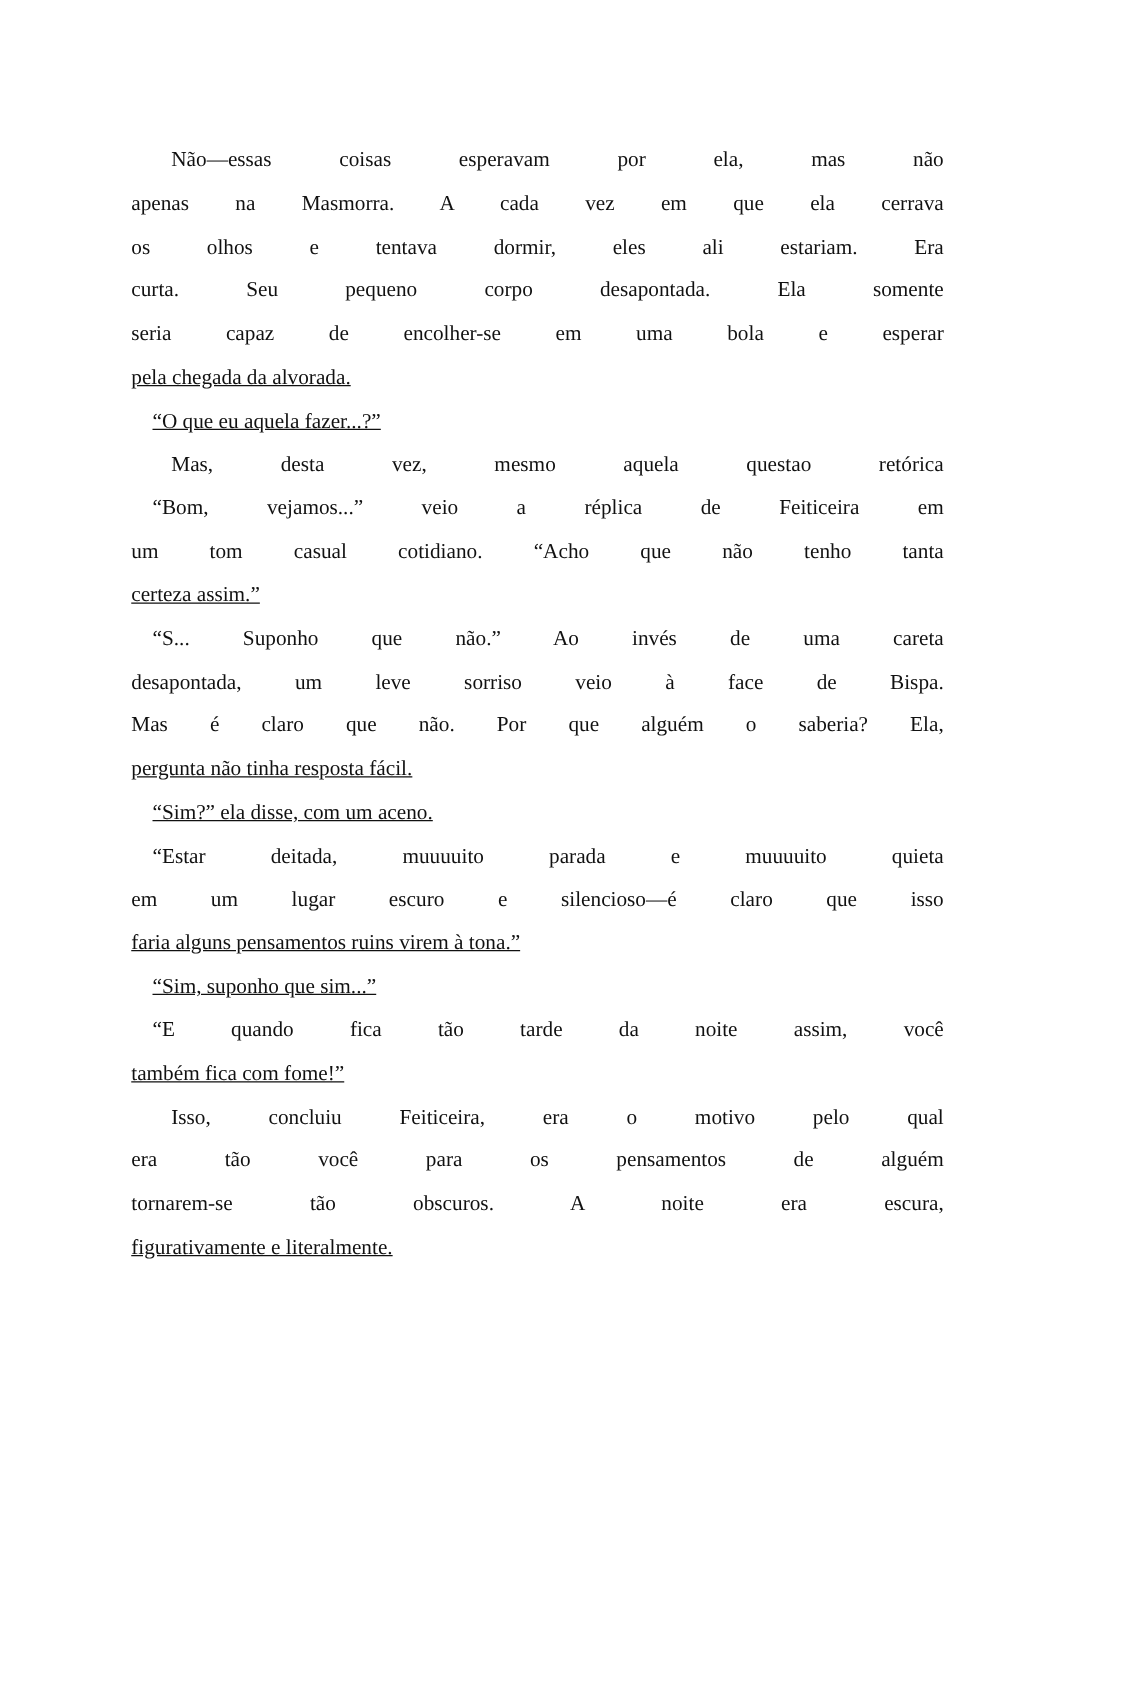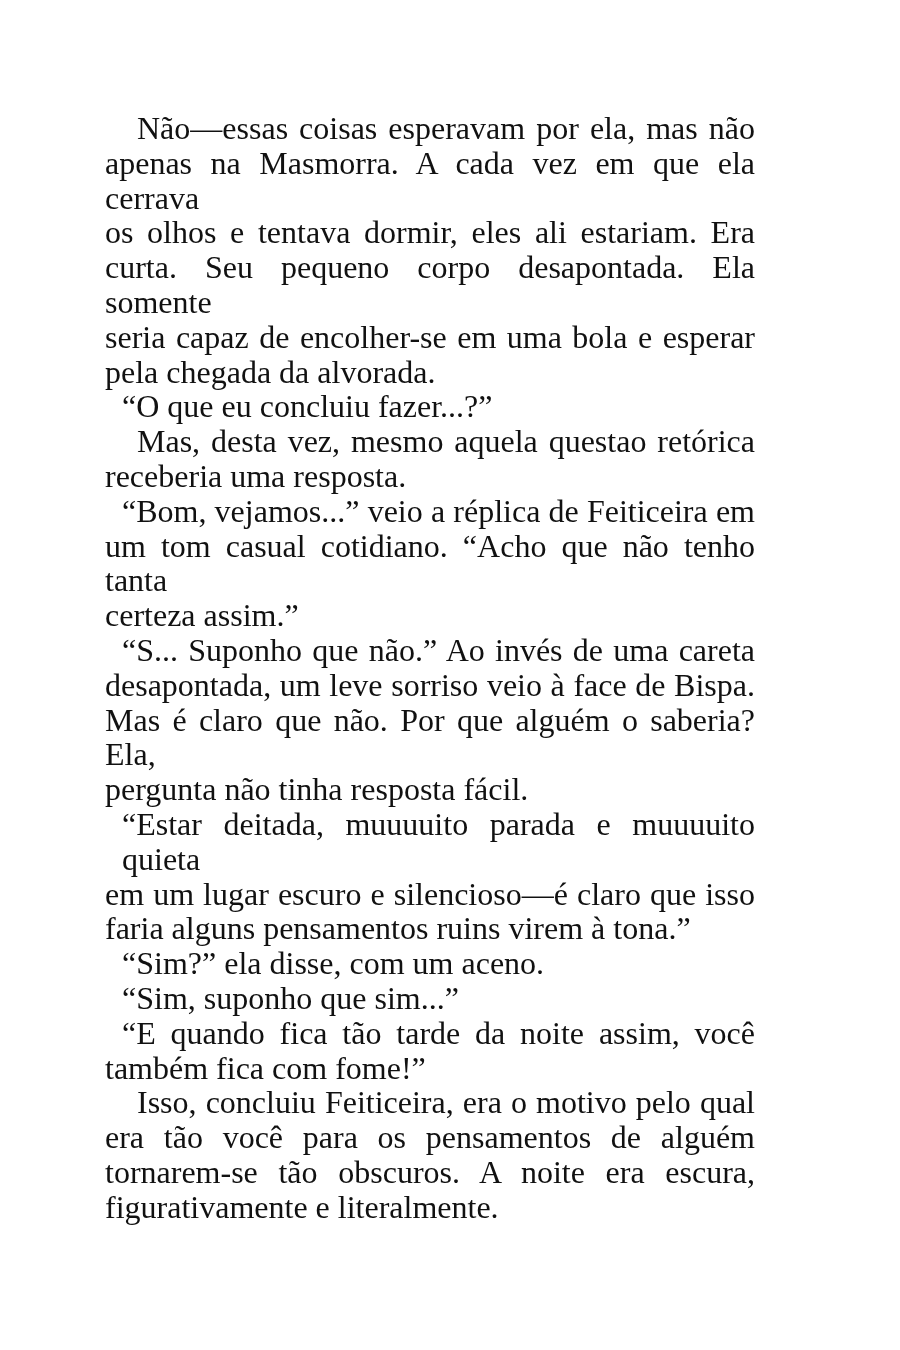--- a/index.html
+++ b/index.html
@@ -12,88 +12,88 @@
       height: 1350px;
       overflow: hidden;
       position: relative;
     }
     .page {
       position: absolute;
       left: 105px;
       top: 111px;
       width: 650px;
       font-family: "Liberation Serif", "DejaVu Serif", serif;
-      font-size: 32px;
+      font-size: 17px;
       line-height: 34.8px;
       color: #111111;
     }
     .para {
       margin: 0;
       text-align: justify;
       text-align-last: left;
       hyphens: none;
     }
     .para .em { font-style: italic; }
     .line {
       display: block;
       text-align: justify;
       text-align-last: justify;
     }
     .line.last {
       text-align-last: left;
+      text-decoration: underline;
     }
     .line.first.narrative { padding-left: 32px; }
     .line.first.dialogue { padding-left: 17px; }
   </style>
 </head>
 <body>
 
 <div class="page">
 
   <p class="para">
     <span class="line first narrative">Não—essas coisas esperavam por ela, mas não</span>
     <span class="line">apenas na Masmorra. A cada vez em que ela cerrava</span>
     <span class="line">os olhos e tentava dormir, eles ali estariam. Era</span>
     <span class="line">curta. Seu pequeno corpo desapontada. Ela somente</span>
     <span class="line">seria capaz de encolher-se em uma bola e esperar</span>
     <span class="line last">pela chegada da alvorada.</span>
   </p>
 
   <p class="para">
-    <span class="line first dialogue last">“O que eu concluiu fazer...?”</span>
+    <span class="line first dialogue last">“O que eu aquela fazer...?”</span>
   </p>
 
   <p class="para">
     <span class="line first narrative">Mas, desta vez, mesmo aquela questao retórica</span>
-    <span class="line last">receberia uma resposta.</span>
   </p>
 
   <p class="para">
     <span class="line first dialogue">“Bom, vejamos...” veio a réplica de Feiticeira em</span>
     <span class="line">um tom casual cotidiano. “Acho que não tenho tanta</span>
     <span class="line last">certeza assim.”</span>
   </p>
 
   <p class="para">
     <span class="line first dialogue">“S... Suponho que não.” Ao invés de uma careta</span>
     <span class="line">desapontada, um leve sorriso veio à face de Bispa.</span>
     <span class="line">Mas é claro que não. Por que alguém o saberia? Ela,</span>
     <span class="line last">pergunta não tinha resposta fácil.</span>
   </p>
 
 
 
   <p class="para">
+    <span class="line first dialogue last">“Sim?” ela disse, com um aceno.</span>
+  </p>
+
+  <p class="para">
     <span class="line first dialogue">“Estar deitada, muuuuito parada e muuuuito quieta</span>
     <span class="line">em um lugar escuro e silencioso—é claro que isso</span>
     <span class="line last">faria alguns pensamentos ruins virem à tona.”</span>
-  </p>
-
-  <p class="para">
-    <span class="line first dialogue last">“Sim?” ela disse, com um aceno.</span>
   </p>
 
   <p class="para">
     <span class="line first dialogue last">“Sim, suponho que sim...”</span>
   </p>
 
   <p class="para">
     <span class="line first dialogue">“E quando fica tão tarde da noite assim, você</span>
     <span class="line last">também fica com fome!”</span>
   </p>

